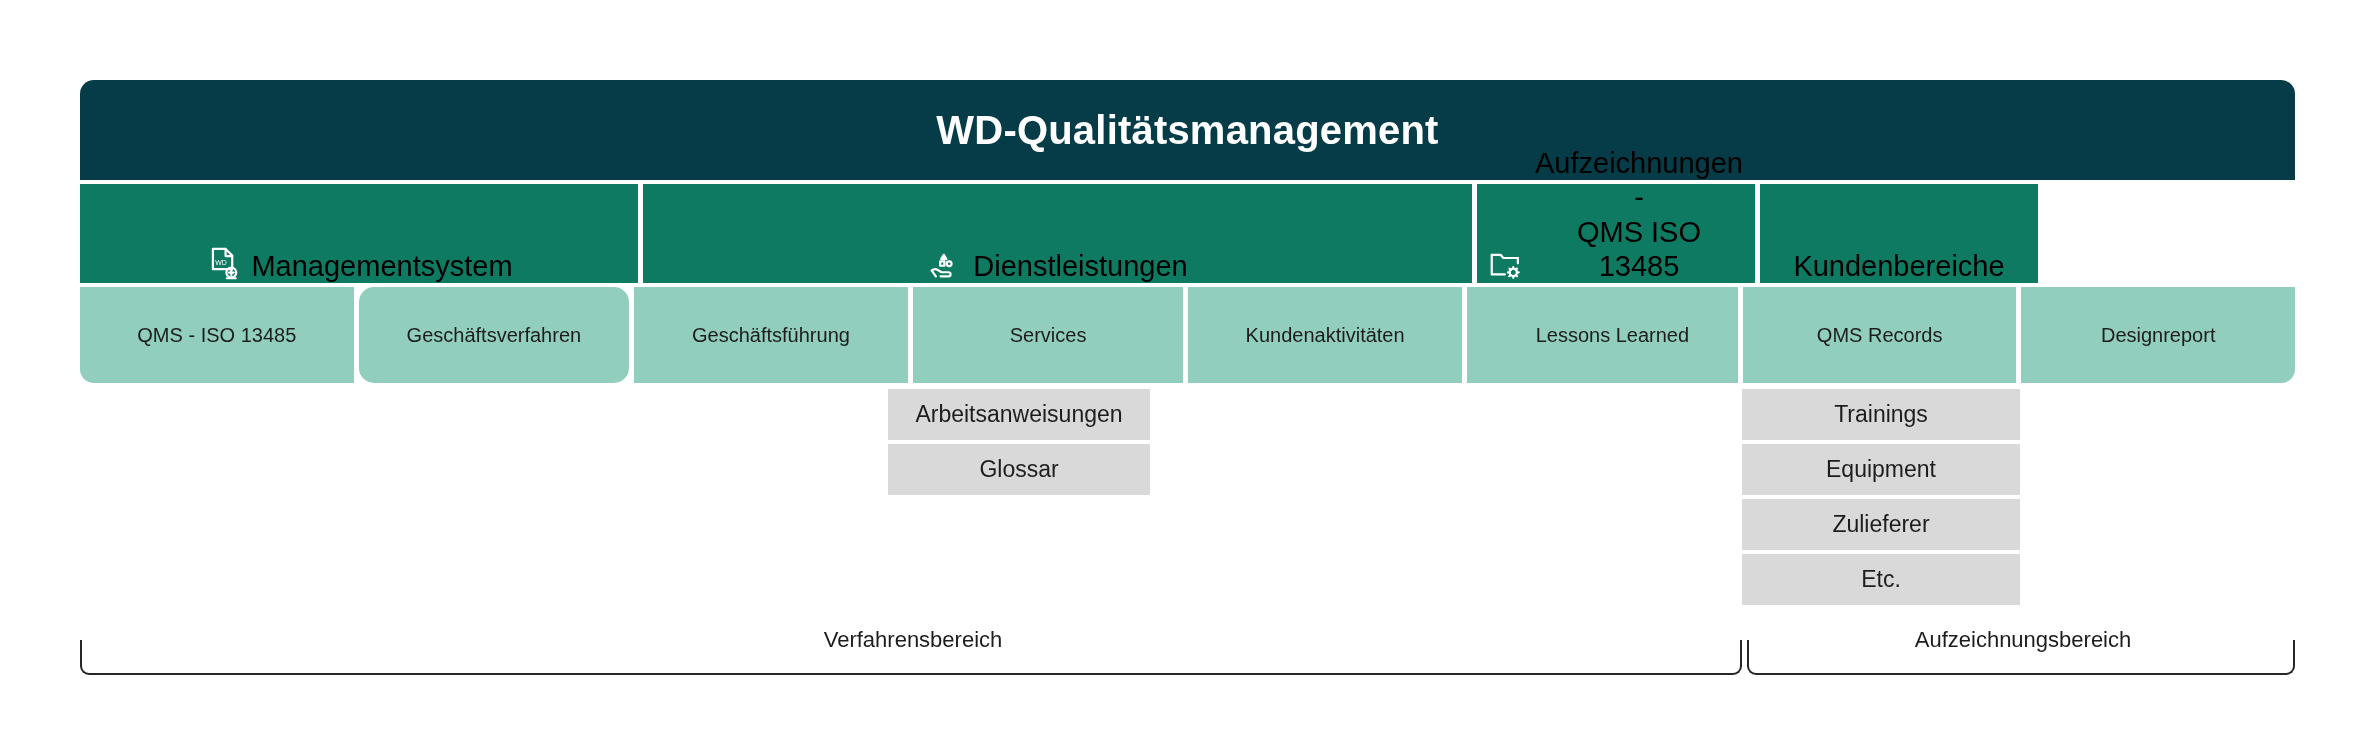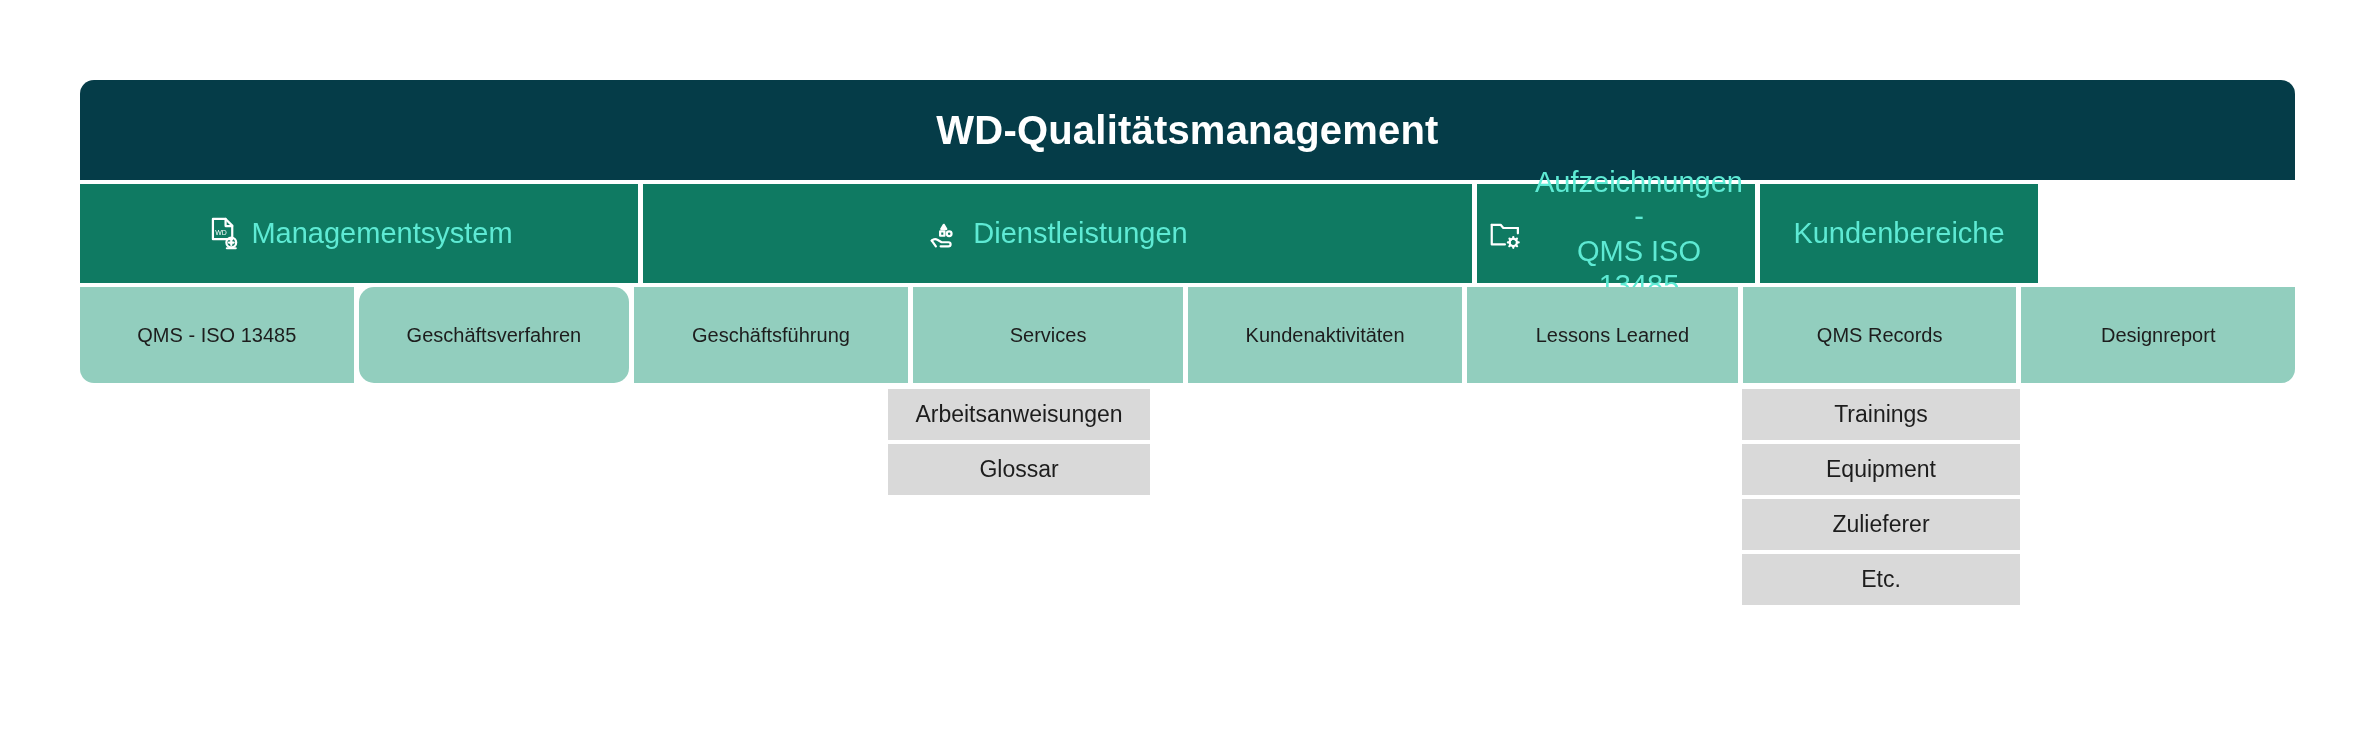--- a/index.html
+++ b/index.html
@@ -14,22 +14,22 @@
     background:#053c48;color:#ffffff;
     border-radius:14px 14px 0 0;
     height:100px;display:flex;align-items:center;justify-content:center;
   }
   .title-bar .title{font-size:40px;font-weight:700;letter-spacing:.2px;}
 
   
   .row{display:flex;gap:5px;margin-top:4px;}
 
   .cat{
-    background:#0f7a62;color:#5eead4;height:99px;
-    display:flex;align-items:center;justify-content:center;gap:8px;
+    background:#0f7a62;color:#000000;height:99px;
+    display:flex;align-items:flex-end;justify-content:center;gap:8px;
     text-align:center;box-sizing:border-box;padding:0 10px;
   }
   .cat .lbl{font-size:29px;line-height:1.18;font-weight:400;}
   .cat.two-line .lbl{text-align:center;}
   .cat .ico{flex:0 0 auto;display:flex;align-items:center;justify-content:center;}
   .cat .ico svg{display:block;}
 
   .sub{
     background:#92cebe;color:#1d1d1d;height:96px;
     display:flex;align-items:center;justify-content:center;
@@ -126,14 +126,22 @@
         <div class="leaf">Glossar</div>
       </div>
       <div class="leaf-col" style="left: 1662px; width: 278px;">
         <div class="leaf">Trainings</div>
         <div class="leaf">Equipment</div>
         <div class="leaf">Zulieferer</div>
         <div class="leaf">Etc.</div>
       </div>
     </div>
 
+  <div class="brackets" id="bracket-layer">
+      <div class="bracket" style="left: 0px; width: 1662px;">
+        <span class="bracket-lbl" style="left: 831px;">Verfahrensbereich</span>
+      </div>
+      <div class="bracket" style="left: 1667px; width: 548px;">
+        <span class="bracket-lbl" style="left: 274px;">Aufzeichnungsbereich</span>
+      </div>
+    </div>
 
 </div>
 
 </body></html>

